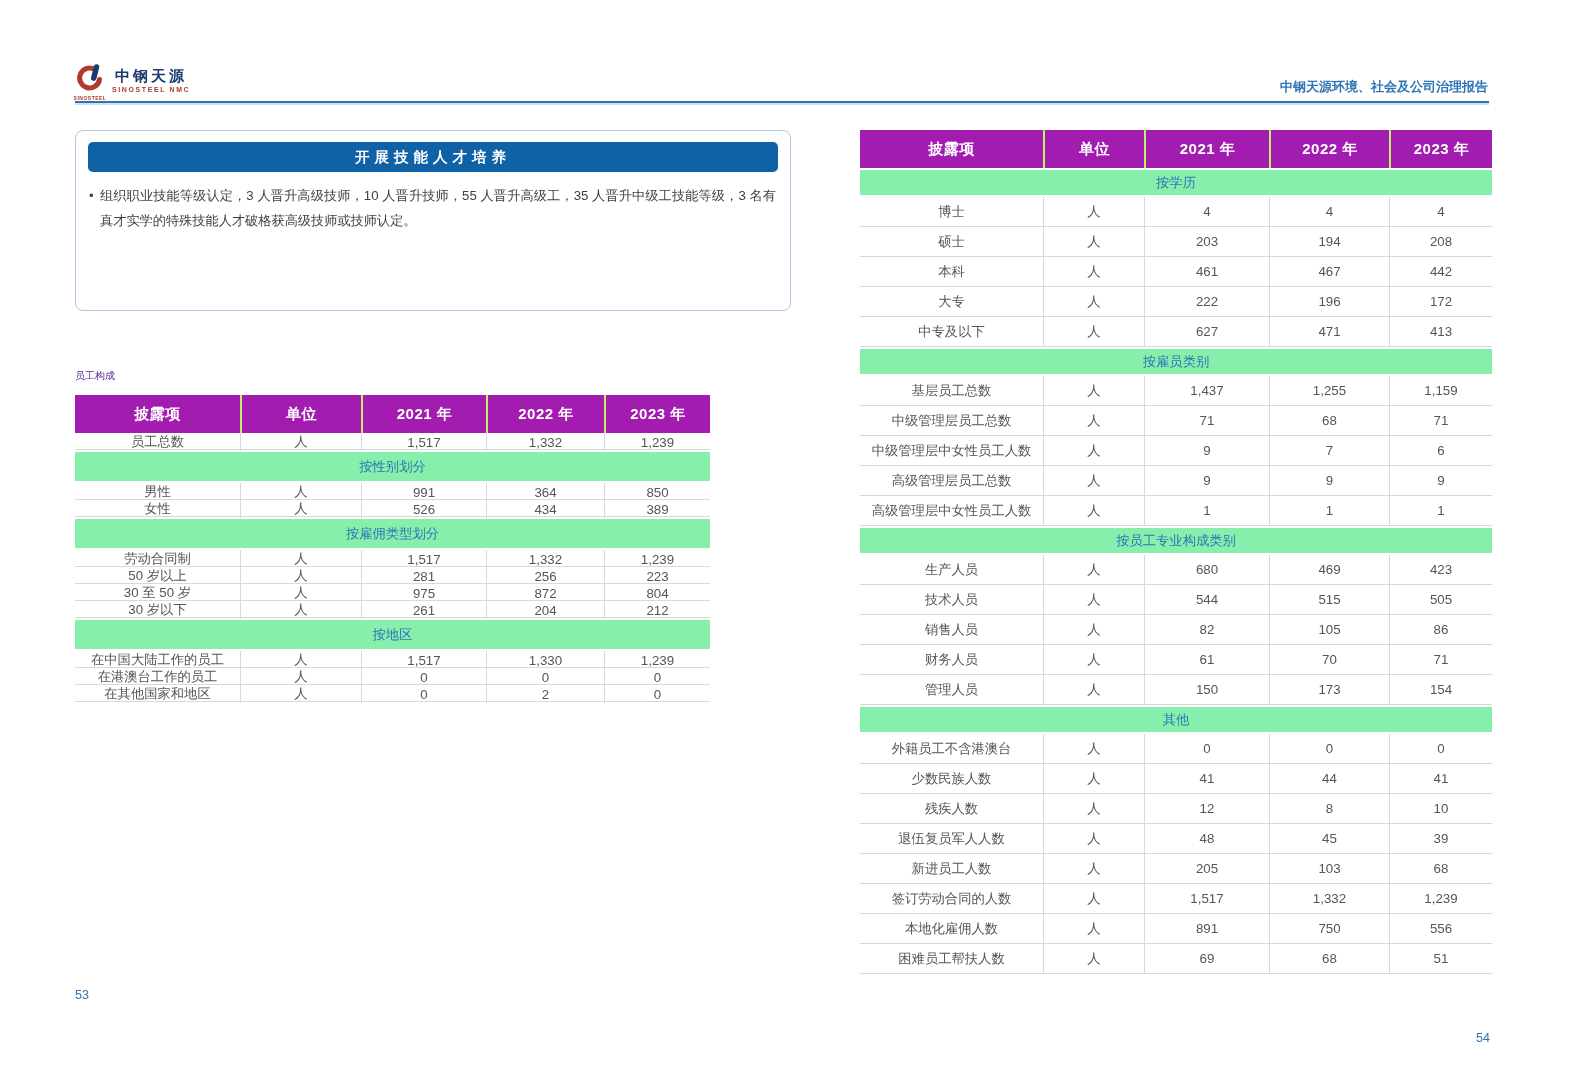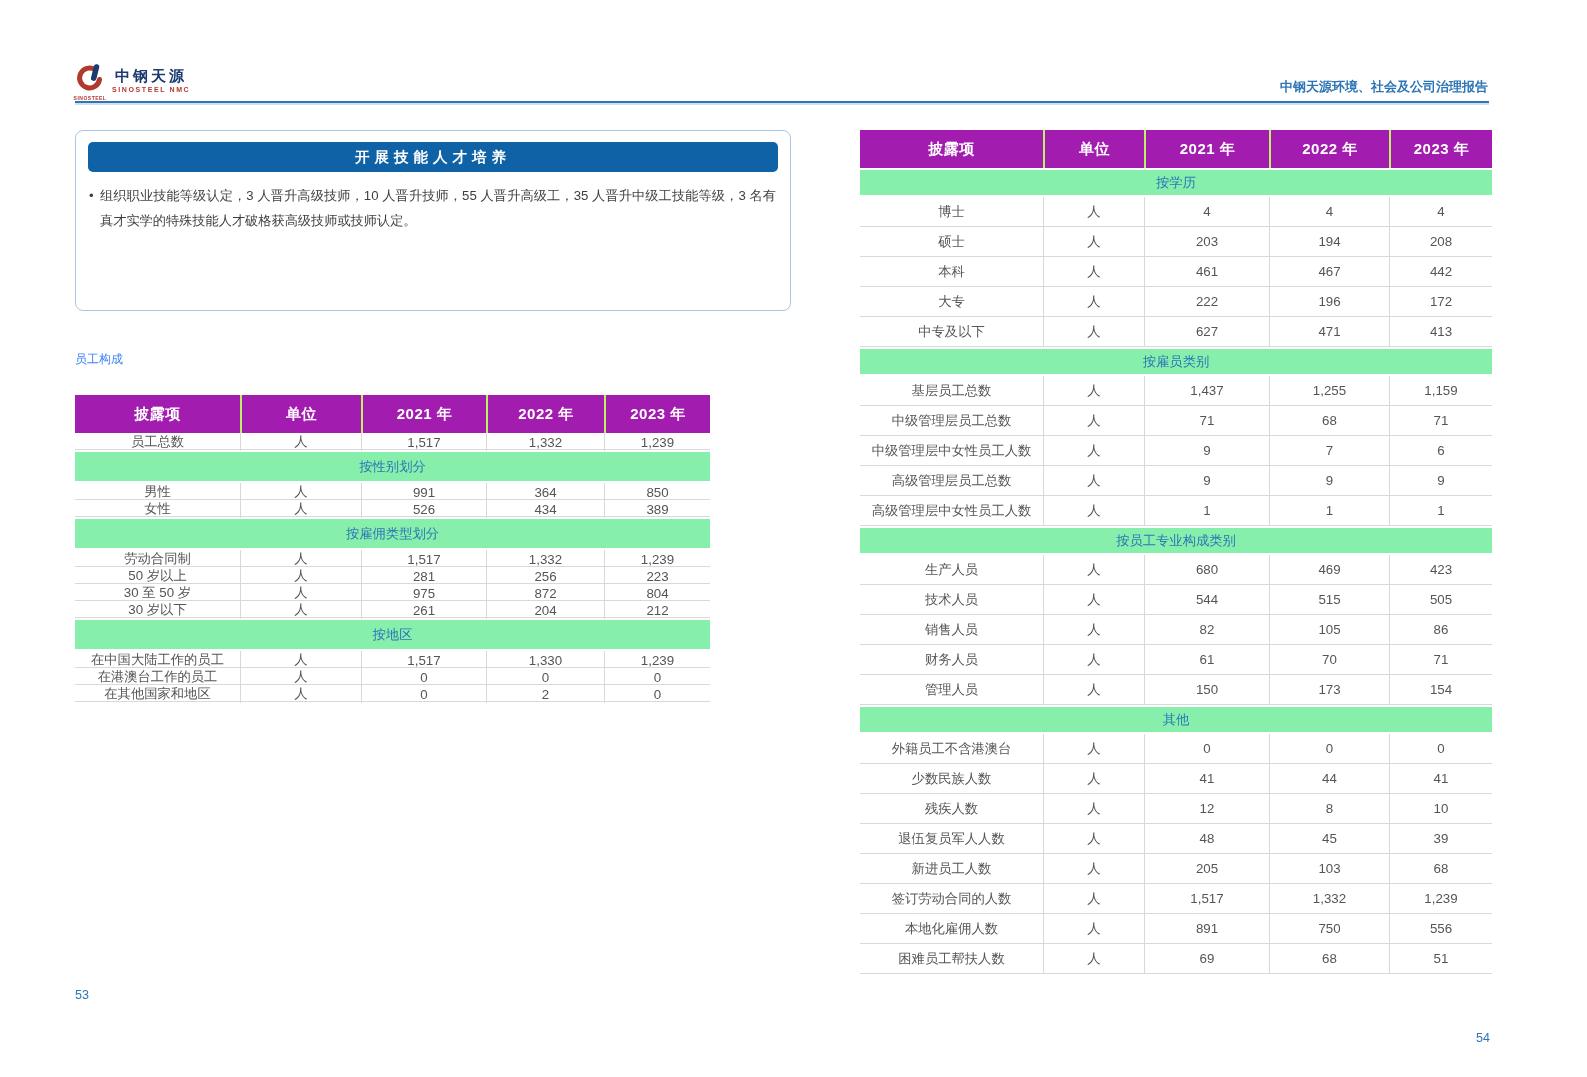--- a/index.html
+++ b/index.html
@@ -20,21 +20,21 @@
   
   #info-box{position:absolute;left:75px;top:130px;width:716px;height:181px;
     border:1px solid #a9c7e2;border-radius:8px;background:#fff;box-sizing:border-box;}
   .info-title{margin:11px 12px 0 12px;height:30px;background:#1062a6;border-radius:5px;
     display:flex;align-items:center;justify-content:center;color:#ffffff;
     font-size:14.5px;font-weight:bold;letter-spacing:5px;}
   .info-body{padding:11px 14px 0 13px;font-size:13.2px;line-height:25.2px;color:#3f3f3f;text-align:justify;}
   .bullet{margin:0;position:relative;padding-left:11px;}
   .bullet::before{content:"\2022";position:absolute;left:0;color:#3f3f3f;}
 
-  #left-section-label{position:absolute;left:75px;top:351px;color:#3b82f6;font-size:12px;}
+  #left-section-label{position:absolute;left:75px;top:369px;color:#4c1d95;font-size:10px;}
 
   
   .ftable{position:absolute;}
   #left-table{left:75px;top:395px;width:635px;}
   #right-table{left:860px;top:130px;width:632px;}
   .trow{display:grid;box-sizing:border-box;}
   .left-table .trow{grid-template-columns:165px 121px 125px 118px 106px;height:17px;}
   .left-table .trow.thead{height:38px;}
   .right-table .trow{grid-template-columns:183px 101px 125px 120px 103px;height:30px;}
   .right-table .trow.thead{height:38px;}

